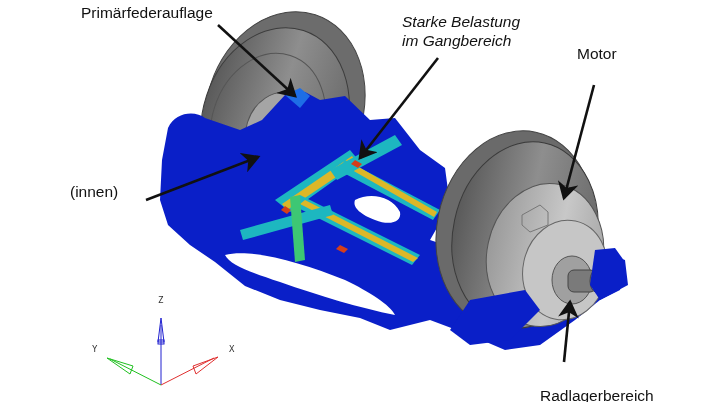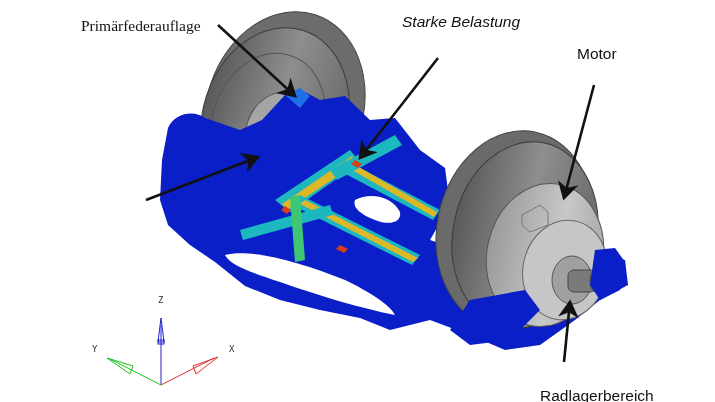--- a/index.html
+++ b/index.html
@@ -97,26 +97,28 @@
     <path d="M133 366 L107 358 L130 374 Z" fill="none" stroke="#20c020" stroke-width="1"></path>
     <line x1="161" y1="385" x2="214" y2="358" stroke="#e03030" stroke-width="1"></line>
     <path d="M193 366 L218 357 L196 374 Z" fill="none" stroke="#e03030" stroke-width="1"></path>
   </g>
 </svg>
 
 <div class="axis-label" style="left:158px; top:295px;">Z</div>
 <div class="axis-label" style="left:92px; top:344px;">Y</div>
 <div class="axis-label" style="left:229px; top:344px;">X</div>
 
-<div class="label" style="left:81px; top:16px;font-family:Liberation Serif, serif;">
+<div class="label" style="left:81px; top:3px;">
   <div>Primärfederauflage</div>
 </div>
 <div class="label" style="left:402px; top:12px;font-style:italic;">
   <div>Starke Belastung</div>
+  <div>im Gangbereich</div>
 </div>
 <div class="label" style="left:577px; top:44px;">
   <div>Motor</div>
 </div>
 <div class="label" style="left:70px; top:182px;">
+  <div>(innen)</div>
 </div>
 <div class="label" style="left:540px; top:362px;margin-top:24px;">
   <div>Radlagerbereich</div>
 </div>
 
 </body></html>

